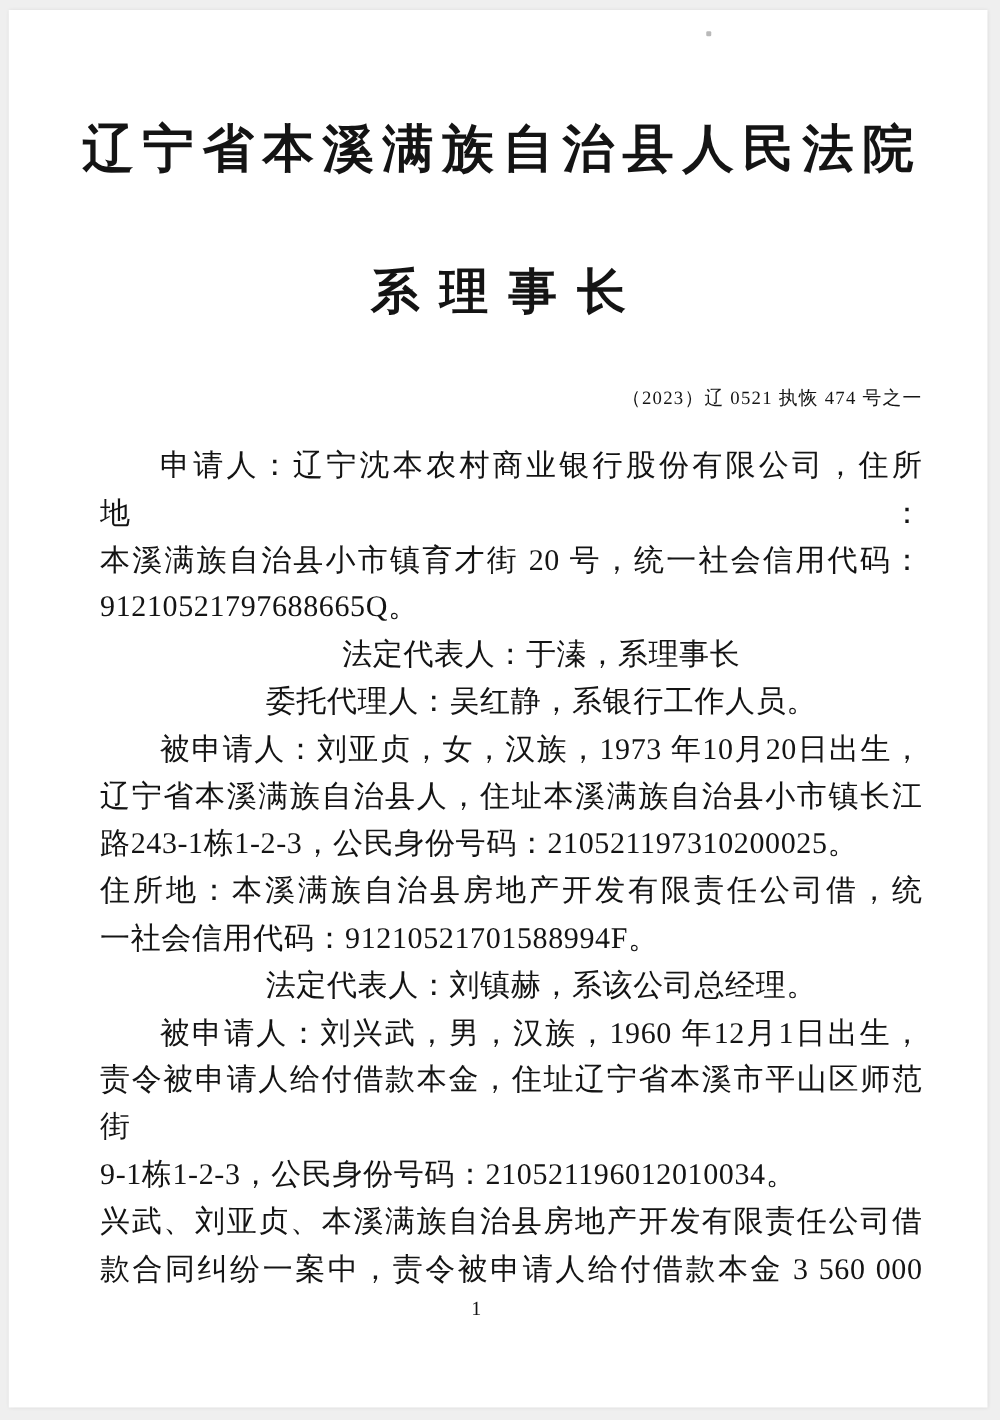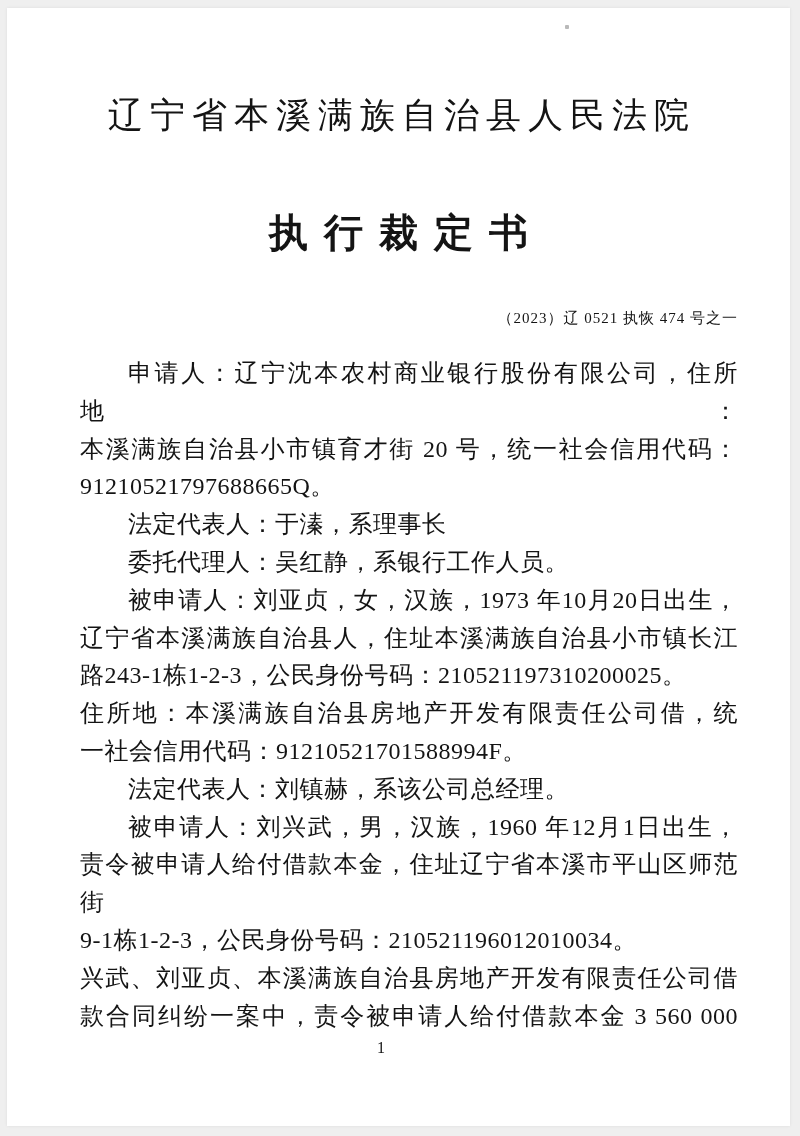--- a/index.html
+++ b/index.html
@@ -18,21 +18,21 @@
     position:absolute;
     left:7px; top:8px;
     width:783px; height:1118px;
     background:var(--paper);
     box-shadow:0 0 3px rgba(0,0,0,0.08);
   }
   .court-title{
     position:absolute;
     top:84px; left:0; width:100%;
     text-align:center;
-    font-size:35px; font-weight:400;
+    font-size:41px; font-weight:700;
     letter-spacing:7px; text-indent:7px;
     white-space:nowrap;
   }
   .doc-title{
     position:absolute;
     top:198px; left:0; width:100%;
     text-align:center;
     font-size:39px; font-weight:700;
     letter-spacing:16px; text-indent:16px;
     white-space:nowrap;
@@ -48,21 +48,21 @@
     position:absolute;
     top:347px; left:73px; width:658px;
     font-size:24px;
     line-height:37.8px;
     letter-spacing:0.5px;
   }
   .line{
     text-align:left;
     white-space:normal;
   }
-  .line.indent{ text-indent:48px; }
+  .line.indent{ text-indent:48px;text-align:center; }
   .line.fill{
     text-align:justify;
     text-align-last:justify;
   }
   .page-number{
     position:absolute;
     top:1031px; left:370px;
     font-size:16px;
   }
   .artifact{
@@ -78,21 +78,21 @@
 <body>
 
 <div class="artifact a1"></div>
 <div class="artifact a2"></div>
 
 <div class="page">
   <div class="artifact a3"></div>
 
   <h1 class="court-title">辽宁省本溪满族自治县人民法院</h1>
 
-  <h2 class="doc-title">执行裁定书</h2>
+  <h2 class="doc-title">系理事长</h2>
 
   <div class="case-number">（2023）辽 0521 执恢 474 号之一</div>
 
   <div class="body-text">
       <div class="line indent fill">申请人：辽宁沈本农村商业银行股份有限公司，住所地：</div>
       <div class="line fill">本溪满族自治县小市镇育才街 20 号，统一社会信用代码：</div>
       <div class="line">91210521797688665Q。</div>
       <div class="line indent">法定代表人：于溱，系理事长</div>
       <div class="line indent">委托代理人：吴红静，系银行工作人员。</div>
       <div class="line indent fill">被申请人：刘亚贞，女，汉族，1973 年10月20日出生，</div>

